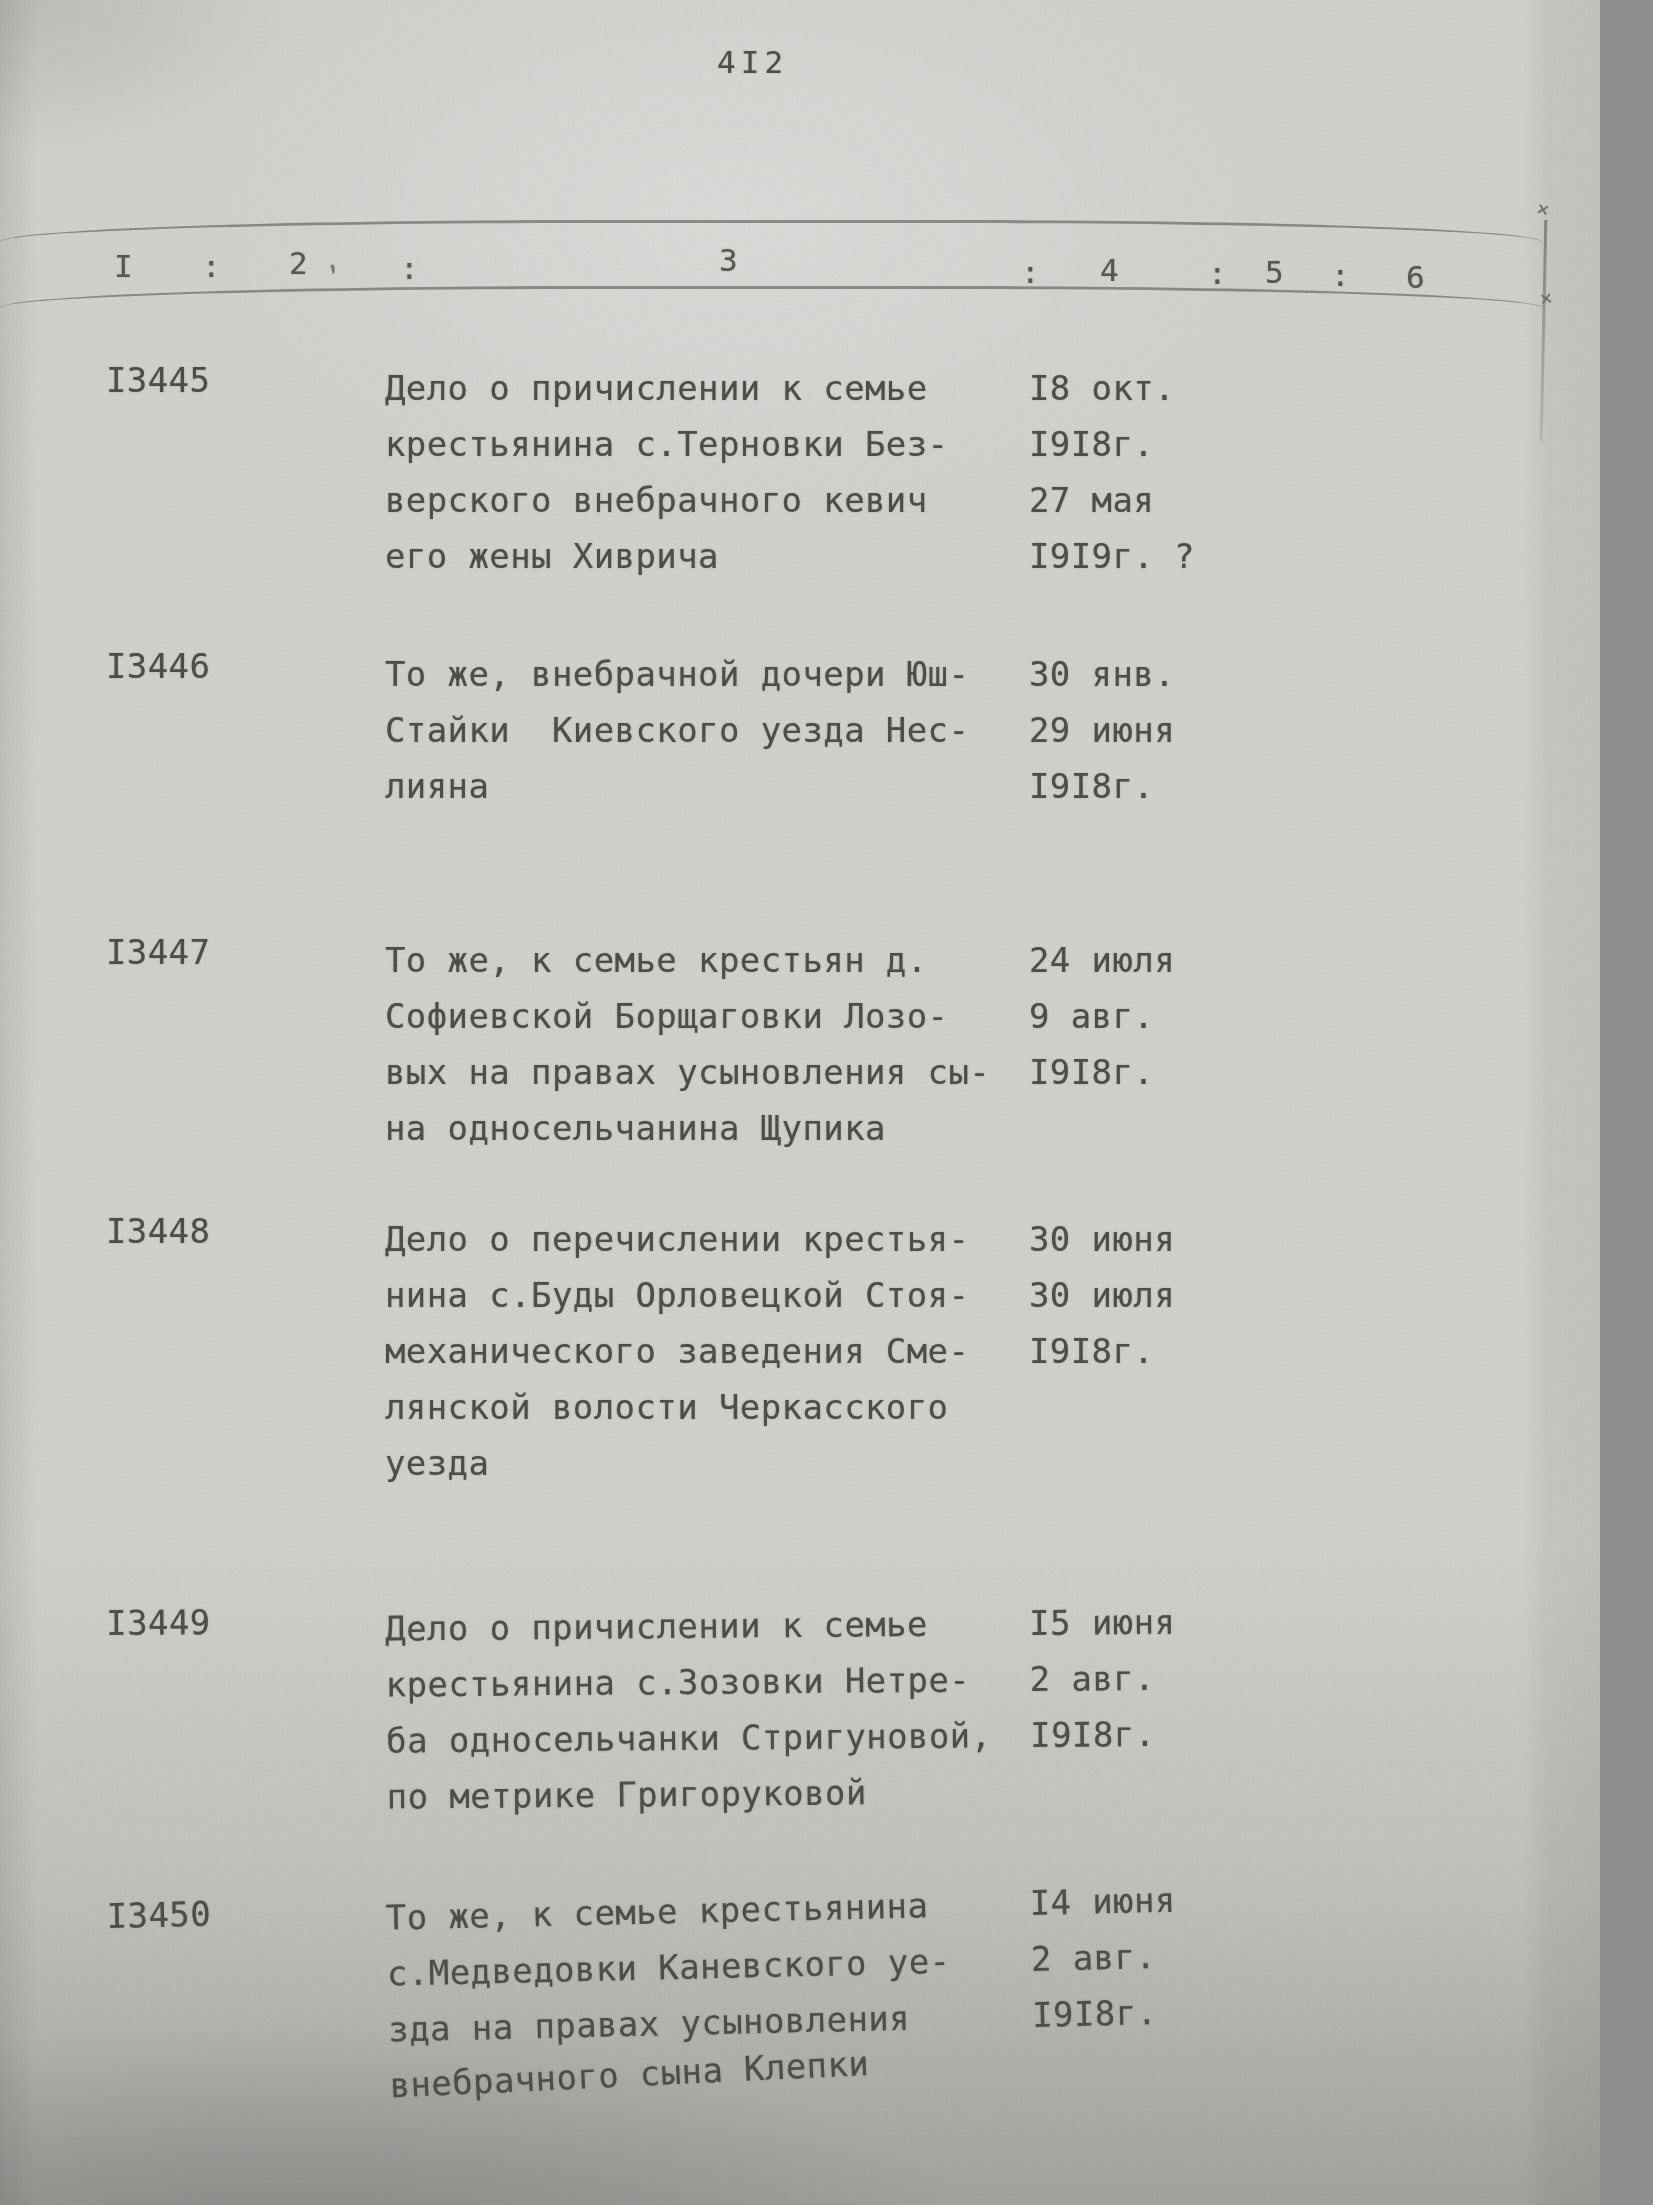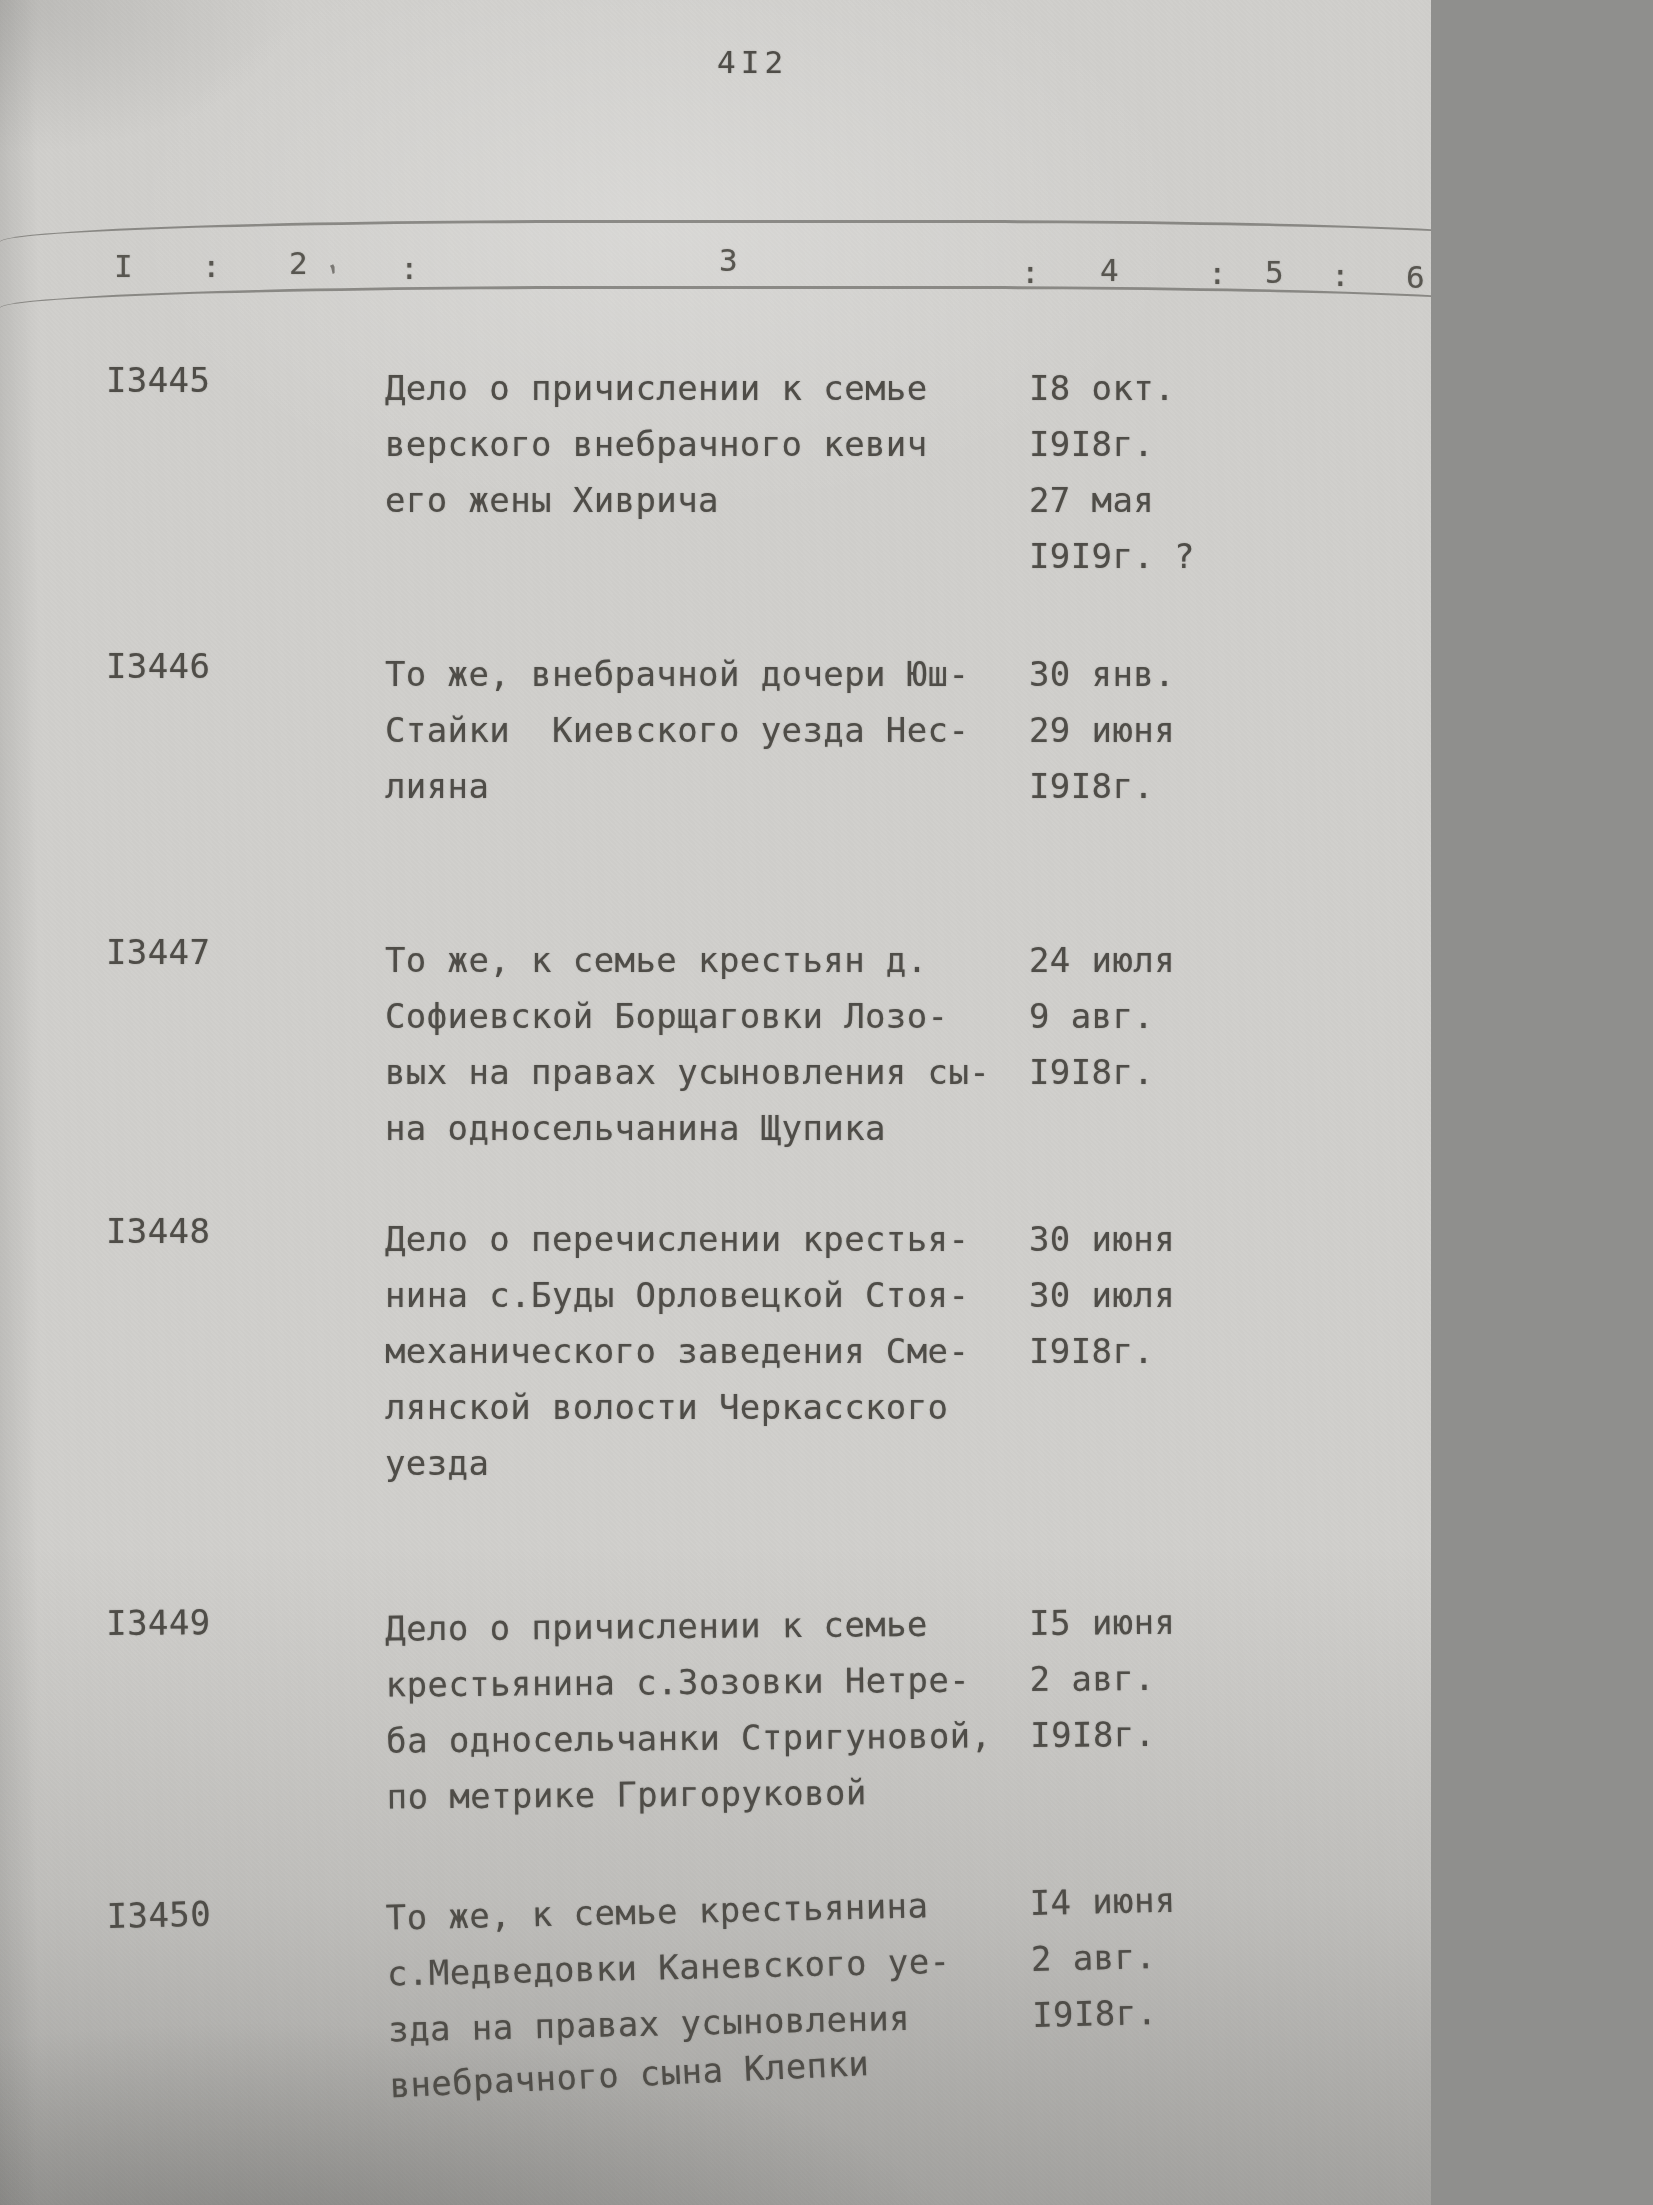--- a/index.html
+++ b/index.html
@@ -1,18 +1,18 @@
 <!DOCTYPE html>
 <html style="font-size:13.6px"><head>
 <meta charset="utf-8">
 <style>
   html,body{margin:0;padding:0;background:#8f8f8d;}
   .page{
     position:relative;
-    width:1431px;height:2205px;
+    width:1600px;height:2205px;
     overflow:hidden;
     font-family:"DejaVu Sans Mono","Liberation Mono",monospace;
     color:#4f4d48;
     background:
       radial-gradient(766px 425px at 46% 10%, rgba(255,255,255,0.20), rgba(255,255,255,0) 70%),
       radial-gradient(425px 221px at 0% 0%, rgba(40,40,38,0.13), rgba(0,0,0,0) 70%),
       linear-gradient(90deg, rgba(60,60,58,0.12) 0px, rgba(60,60,58,0) 38px),
       linear-gradient(90deg, rgba(0,0,0,0) 1523px, rgba(50,50,48,0.07) 1548px, rgba(50,50,48,0.12) 1654px),
       linear-gradient(180deg, rgba(0,0,0,0) 70%, rgba(40,40,38,0.10) 86%, rgba(30,30,28,0.26) 100%),
       radial-gradient(1021px 357px at 18% 103%, rgba(25,25,23,0.20), rgba(0,0,0,0) 70%),
@@ -85,20 +85,21 @@
     <span class="hcell hc7 t">:</span>
     <span class="hcell hc8 t">5</span>
     <span class="hcell hc9 t">:</span>
     <span class="hcell hc10 t">6</span>
   </div>
 
   <div class="rec rec1">
     <div class="num t">I3445</div>
     <div class="desc">
       <div class="line t">Дело о причислении к семье</div>
+      <div class="line t">крестьянина с.Терновки Без-</div>
       <div class="line t">верского внебрачного кевич</div>
       <div class="line t">его жены Хиврича</div>
     </div>
     <div class="dates">
       <div class="line t">I8 окт.</div>
       <div class="line t">I9I8г.</div>
       <div class="line t">27 мая</div>
       <div class="line t">I9I9г.</div>
     </div>
     <div class="note t">?</div>

